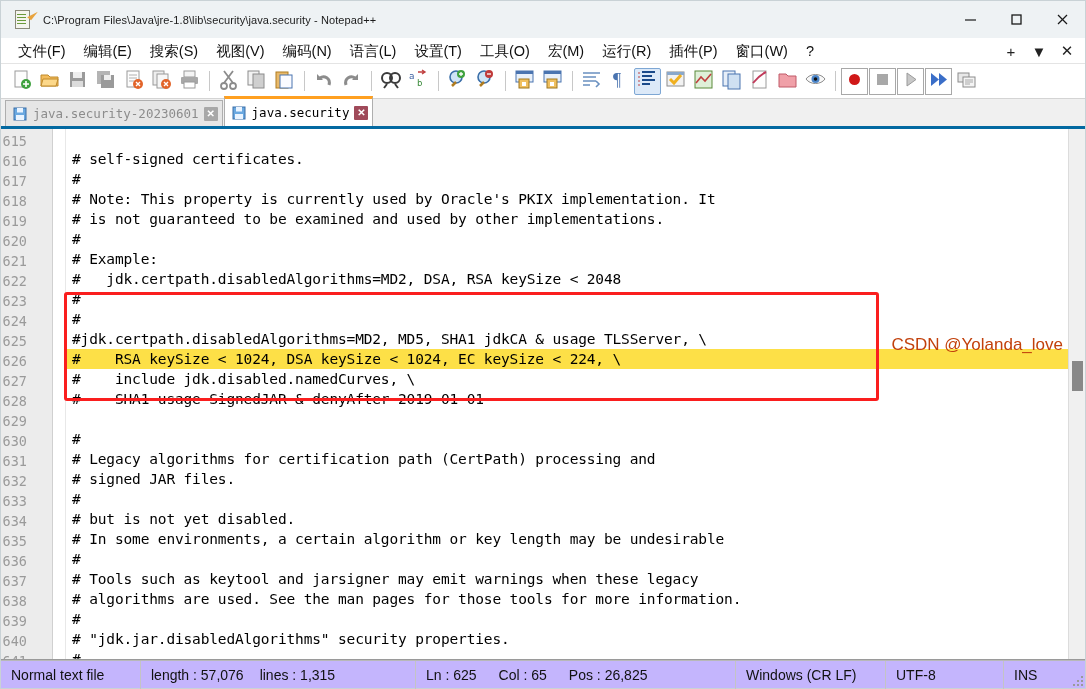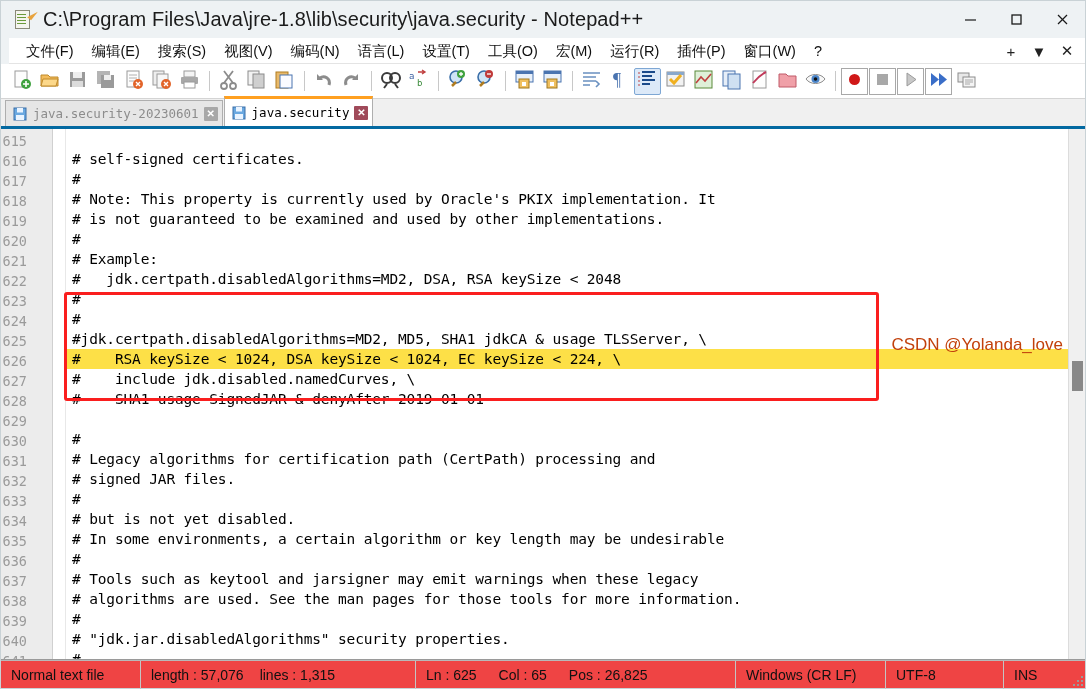--- a/index.html
+++ b/index.html
@@ -47,21 +47,21 @@
     box-shadow: 0 3px 0 #6a9a3a, 0 6px 0 #6a9a3a, 0 9px 0 #6a9a3a;
   }
   .title-icon .pencil {
     position: absolute; right: -1px; top: -1px;
     width: 0; height: 0;
     border-left: 5px solid transparent;
     border-bottom: 11px solid #e8a33d;
     transform: rotate(38deg);
   }
   .title-text {
-    font-size: 20px;
+    font-size: 11px;
     color: #1b1b1b;
     white-space: nowrap;
     letter-spacing: 0.1px;
   }
   .win-controls {
     position: absolute; right: 0; top: 0;
     height: 37px;
     display: flex;
     align-items: stretch;
   }
@@ -75,21 +75,20 @@
   
   .menubar {
     height: 26px;
     background: #ffffff;
     display: flex;
     align-items: center;
     flex: 0 0 auto;
     position: relative;
     padding-left: 8px;
     border-bottom: 1px solid #e4e4e4;
-    margin-left: 8px;
   }
   .menu-item {
     font-size: 14.5px;
     color: #101010;
     padding: 0 9px;
     white-space: nowrap;
     cursor: default;
     line-height: 20px;
   }
   .menu-right {
@@ -251,21 +250,21 @@
     width: 815px; height: 109px;
     border: 3px solid #fa1e1e;
     border-radius: 3px;
     pointer-events: none;
     z-index: 5;
   }
 
   
   .statusbar {
     height: 28px;
-    background: #ef4444;
+    background: #c4b5fd;
     display: flex;
     align-items: center;
     flex: 0 0 auto;
     font-size: 14px;
     color: #111111;
     position: relative;
     border-top: 1px solid #b8b8b8;
   }
   .sb-cell {
     height: 28px;

